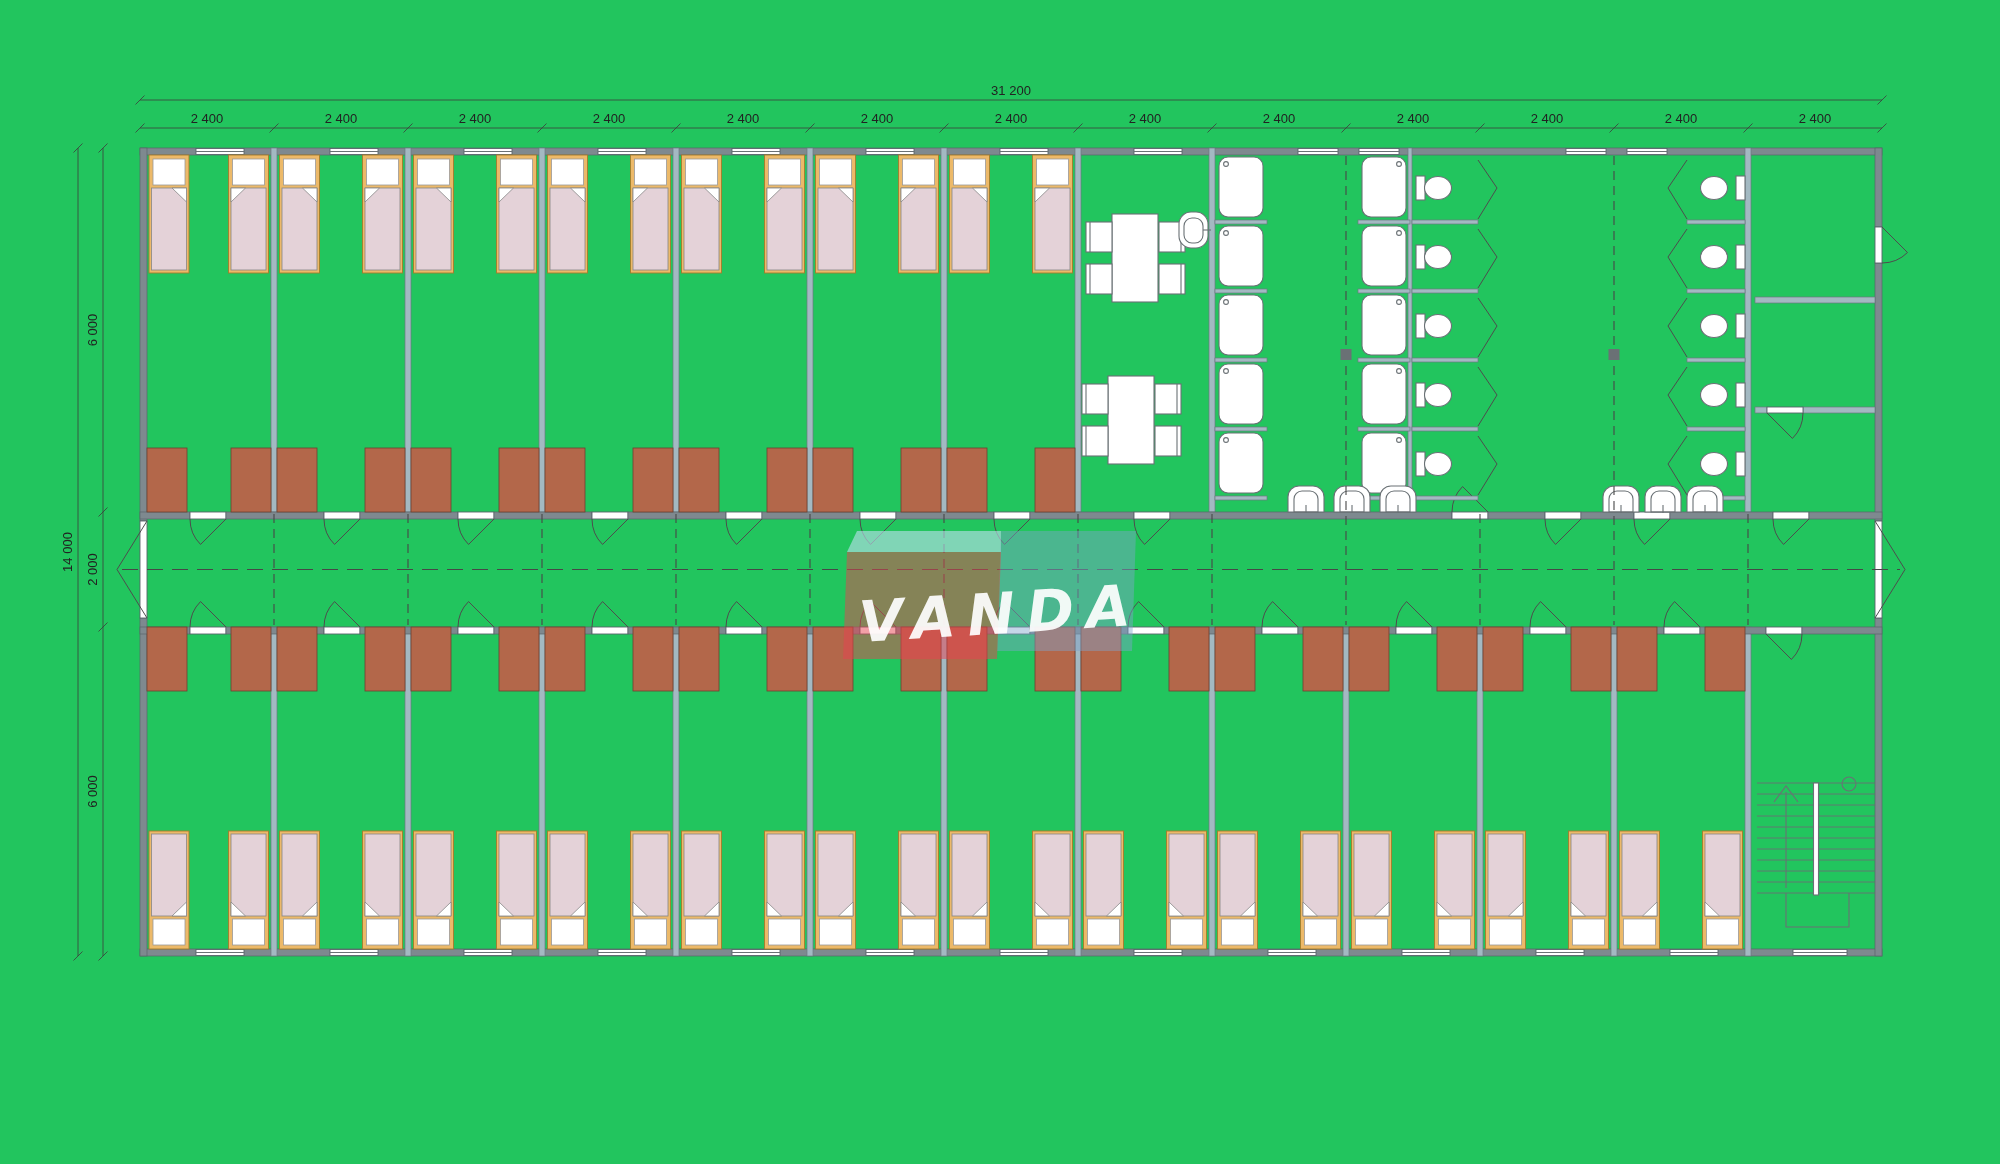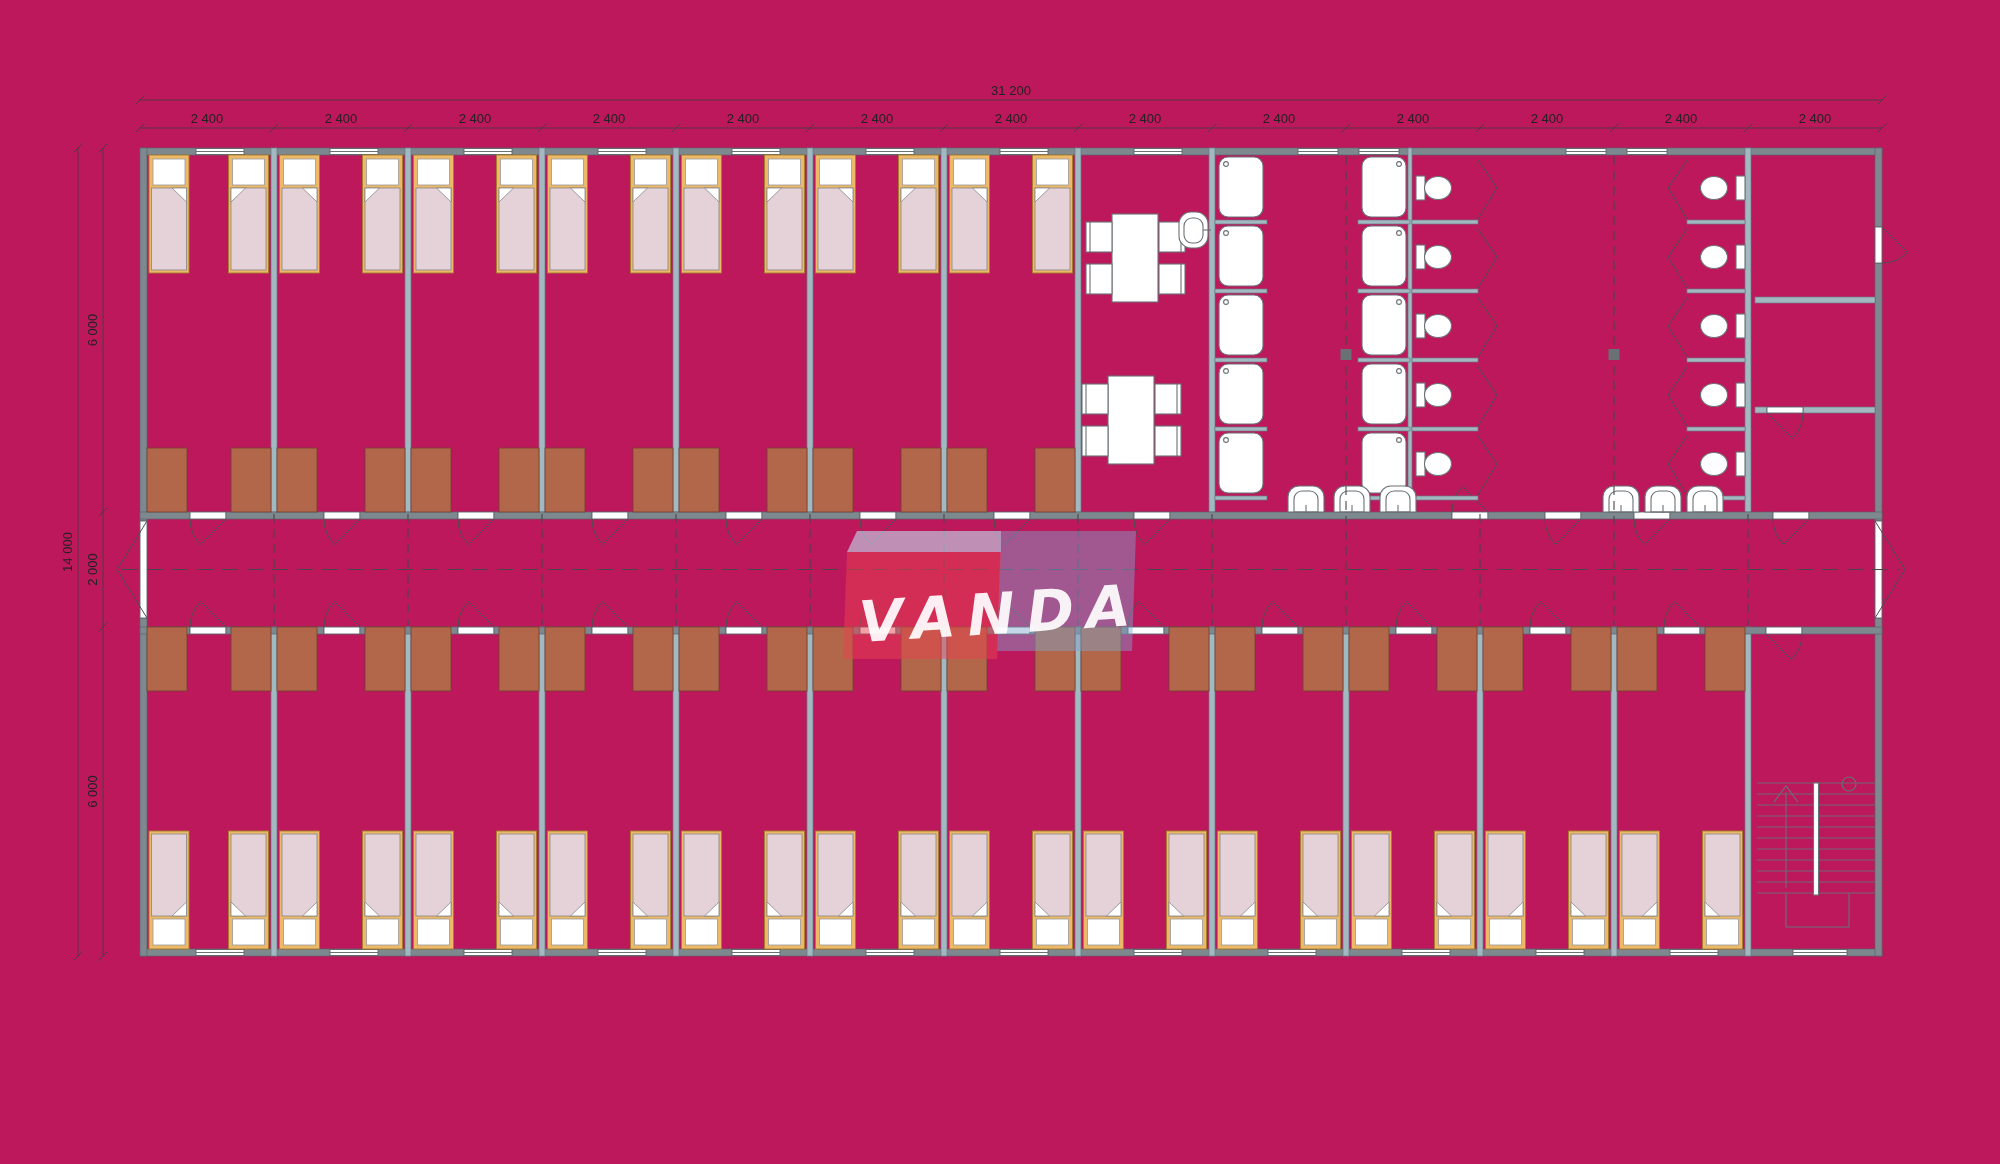--- a/index.html
+++ b/index.html
@@ -1,16 +1,16 @@
 <!DOCTYPE html>
 <html style="--c-wall: #7E898F; --c-partition: #A3B9C2; --c-wardrobe: #B3674A; --c-bed_frame: #ECB969; --c-bed_blanket: #E4D2D8; --c-fixture_outline: #6A7175; --c-dimension_text: #222222; --c-watermark_red: #E84150; --c-watermark_blue: #7FA3CC; --c-watermark_light_blue: #BFE0F2;"><head>
 <meta charset="utf-8">
 <style>
   html,body{margin:0;padding:0;background:#ffffff;}
-  #stage{position:relative;width:2000px;height:1164px;background:#be185d;overflow:hidden;
+  #stage{position:relative;width:2000px;height:1164px;background:#22c55e;overflow:hidden;
          font-family:"Liberation Sans",sans-serif;}
   svg text{font-family:"Liberation Sans",sans-serif;}
   .wall  {fill:var(--c-wall,#7E898F);stroke:#59646A;stroke-width:.7;}
   .part  {fill:var(--c-partition,#A3B9C2);stroke:#6C7A81;stroke-width:.7;}
   .thr   {fill:#fff;stroke:#59646A;stroke-width:.9;}
   .win   {fill:#fff;stroke:#59646A;stroke-width:.9;}
   .fix   {fill:#fff;stroke:var(--c-fixture_outline,#6A7175);stroke-width:1.1;}
   .fixl  {fill:none;stroke:var(--c-fixture_outline,#6A7175);stroke-width:1.1;}
   .leaf  {fill:none;stroke:#4D4D4D;stroke-width:1;}
   .dash  {fill:none;stroke:#474747;stroke-width:1.1;}

